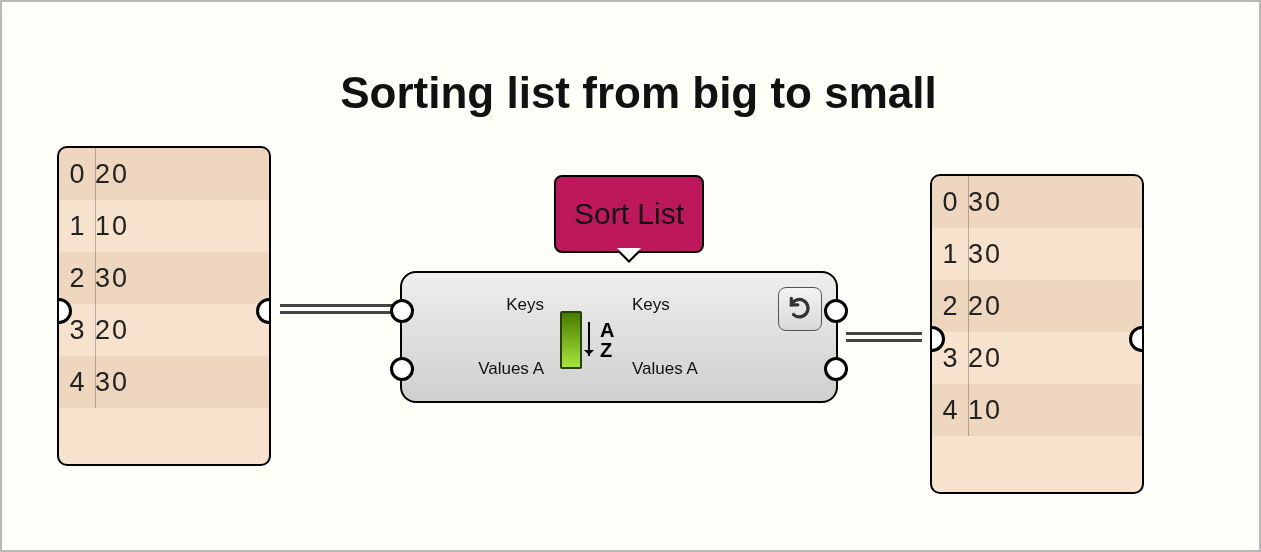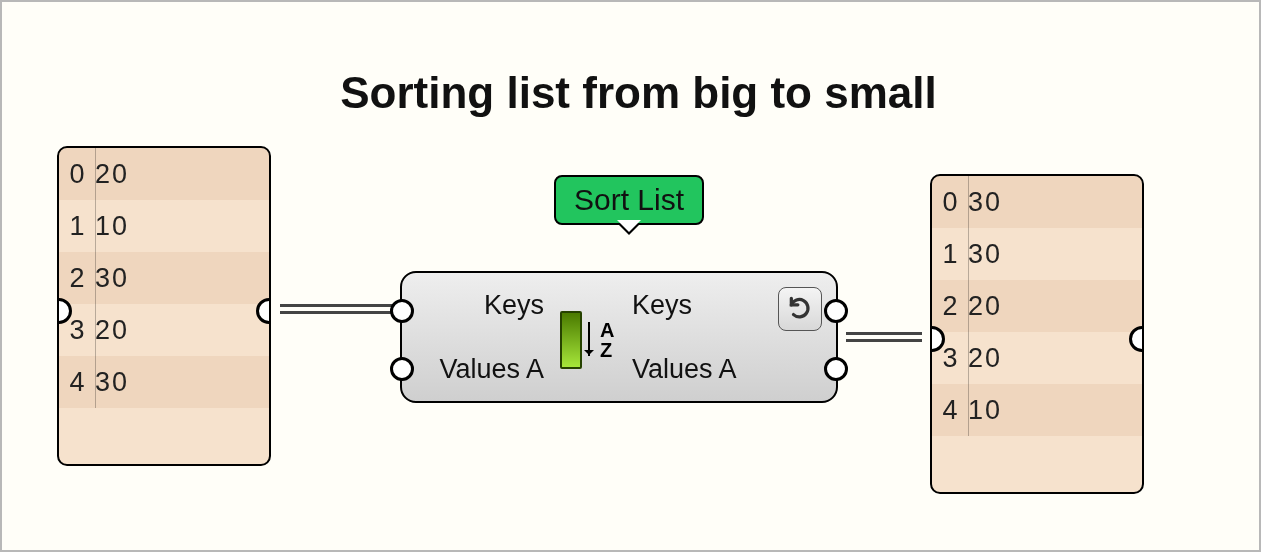--- a/index.html
+++ b/index.html
@@ -79,21 +79,21 @@
     left:398px;top:269px;
     width:438px;height:132px;
     border:2px solid #000;
     border-radius:16px;
     background:linear-gradient(#eeeeee,#cfcfcf);
     box-sizing:border-box;
   }
   .port-col{
     position:absolute;top:0;bottom:0;
     display:flex;flex-direction:column;justify-content:space-around;
-    font-size:27px;color:#111;
+    font-size:17px;color:#111;
   }
   .port-col.left {left:22px; text-align:right;}
   .port-col.left .port{width:120px;}
   .port-col.right{left:230px;text-align:left;}
   .port-col.right .port{width:130px;}
   .port{height:40px;line-height:40px;}
 
   
   .comp-icon{
     position:absolute;left:158px;top:38px;
@@ -134,22 +134,22 @@
 
   
   .cg{position:absolute;width:18px;height:18px;border:3px solid #000;border-radius:50%;background:#fff;}
   .cg.l1{left:-12px;top:26px;}  .cg.l2{left:-12px;top:84px;}
   .cg.r1{right:-12px;top:26px;} .cg.r2{right:-12px;top:84px;}
 
   
   .tooltip{
     position:absolute;left:552px;top:173px;
     border:2px solid #000;border-radius:8px;
-    background:#22c55e;
-    padding:6px 18px;
+    background:#be185d;
+    padding:20px 18px;
     font-size:30px;color:#111;
   }
   .tooltip::after,.tooltip::before{
     content:"";position:absolute;left:50%;transform:translateX(-50%);
     border:12px solid transparent;
   }
   .tooltip::before{top:100%;border-top-color:#000;}
   .tooltip::after {top:calc(100% - 3px);border-top-color:#fff;}
 
   

